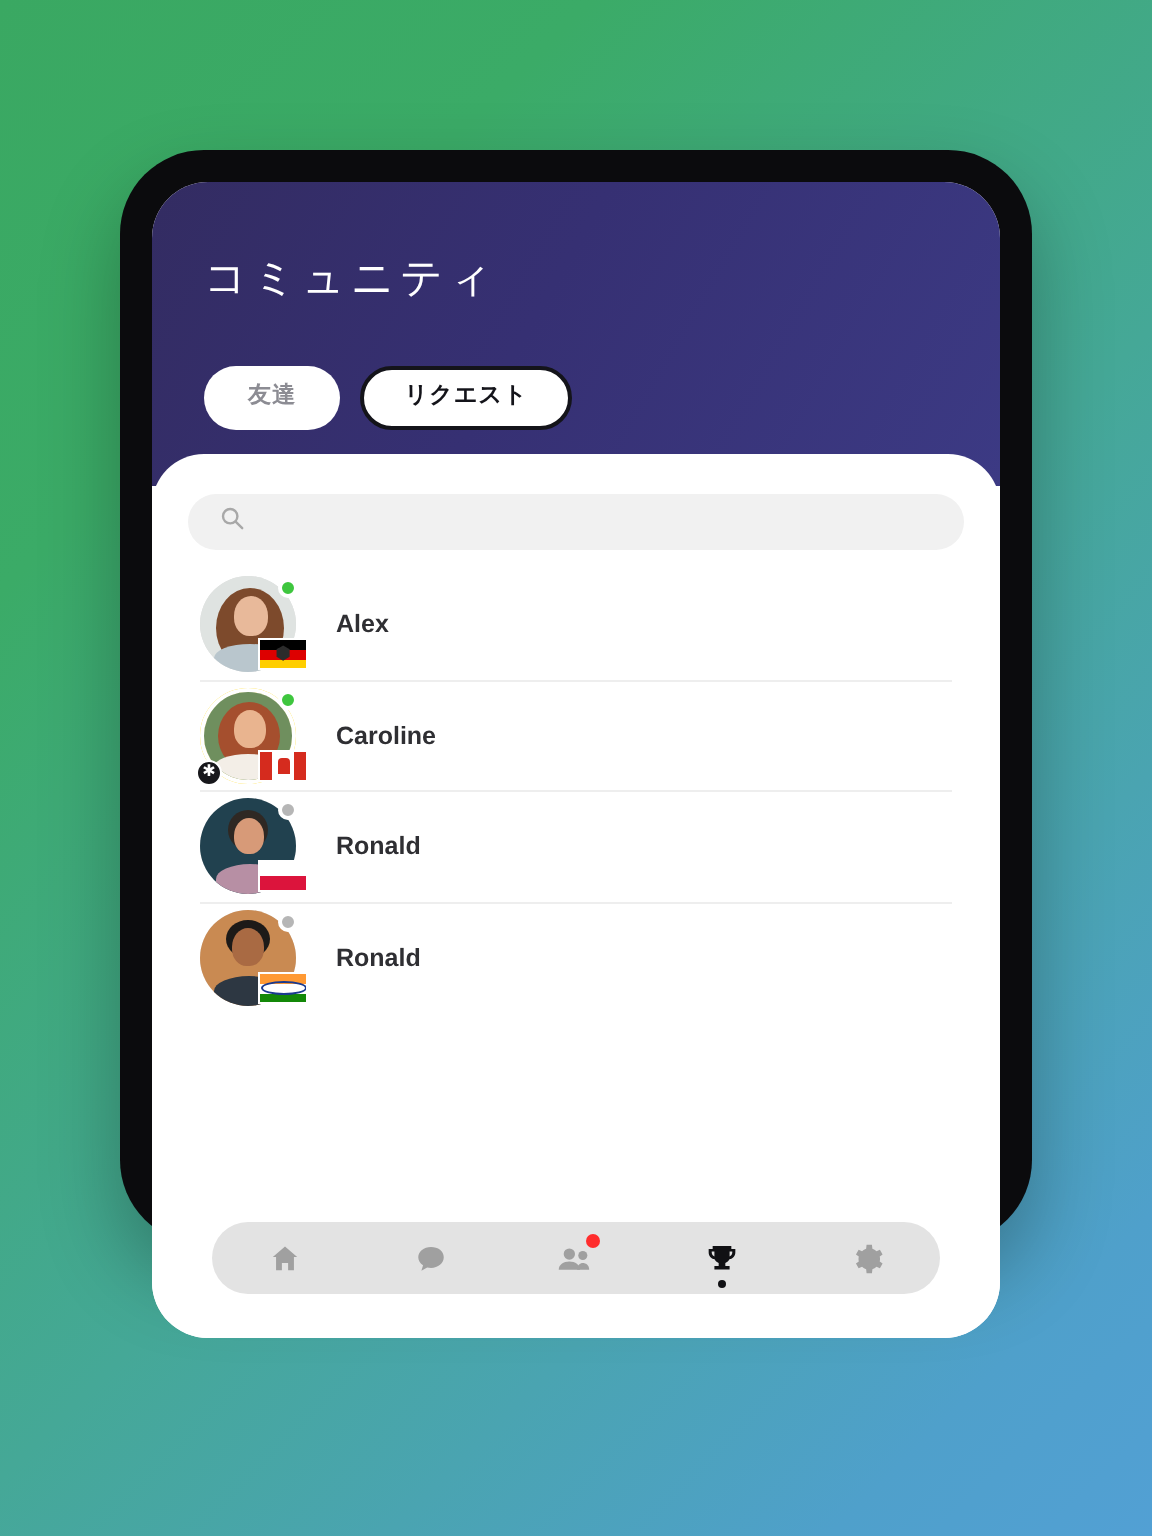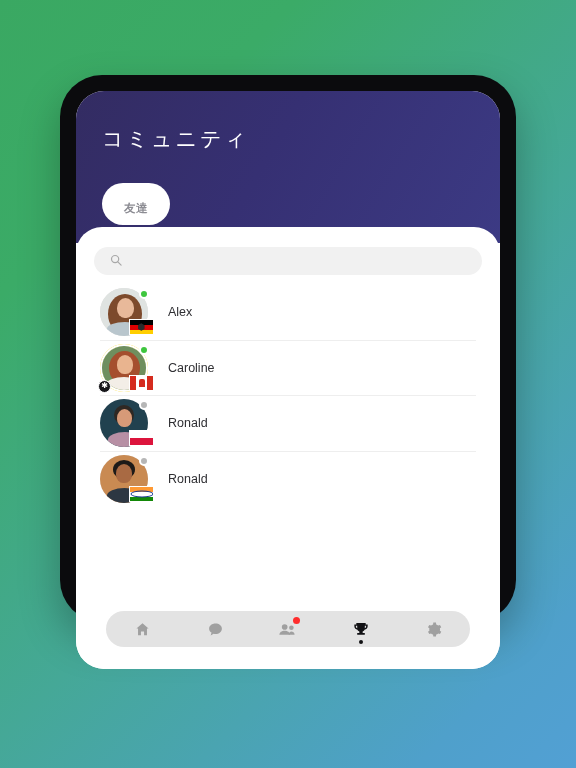--- a/index.html
+++ b/index.html
@@ -49,21 +49,21 @@
     margin-top: 4px;
   }
   #tabs {
     display: flex;
     gap: 10px;
     margin-top: 30px;
   }
   .tab-pill {
     background: #ffffff;
     border-radius: 999px;
-    padding: 18px 20px 8px 20px;
+    padding: 8px 20px 8px 20px;
     font-size: 11.5px;
     font-weight: 700;
     letter-spacing: 0.6px;
     line-height: 1;
     color: #8c8c93;
     border: 2px solid transparent;
     cursor: pointer;
     white-space: nowrap;
   }
   .tab-pill.active {
@@ -193,20 +193,21 @@
     display: flex;
     align-items: center;
     justify-content: center;
     color: #ffffff;
     font-size: 8px;
     line-height: 1;
   }
   .friend-name {
     font-size: 12.5px;
     color: #2f2f33;
+    font-weight: bold;
   }
   .bg-blob { position: absolute; inset: 0; }
   .head {
     position: absolute;
     border-radius: 50% 50% 45% 45%;
   }
   .hair { position: absolute; border-radius: 50%; }
   .body-sh { position: absolute; border-radius: 50% 50% 0 0; }
 
   
@@ -252,20 +253,21 @@
 </head>
 <body>
 
 <div id="device">
   <div id="screen">
 
     <div id="app-header">
       <div id="page-title">コミュニティ</div>
       <div id="tabs">
         <div class="tab-pill">友達</div>
+        <div class="tab-pill active">リクエスト</div>
       </div>
     </div>
 
     <div id="sheet">
 
       <div id="search-bar">
         <span>
           <svg width="12" height="12" viewBox="0 0 20 20" fill="none" stroke="#a8a8a8" stroke-width="2">
             <circle cx="8.5" cy="8.5" r="6"></circle>
             <line x1="13" y1="13" x2="18.5" y2="18.5" stroke-linecap="round"></line>

